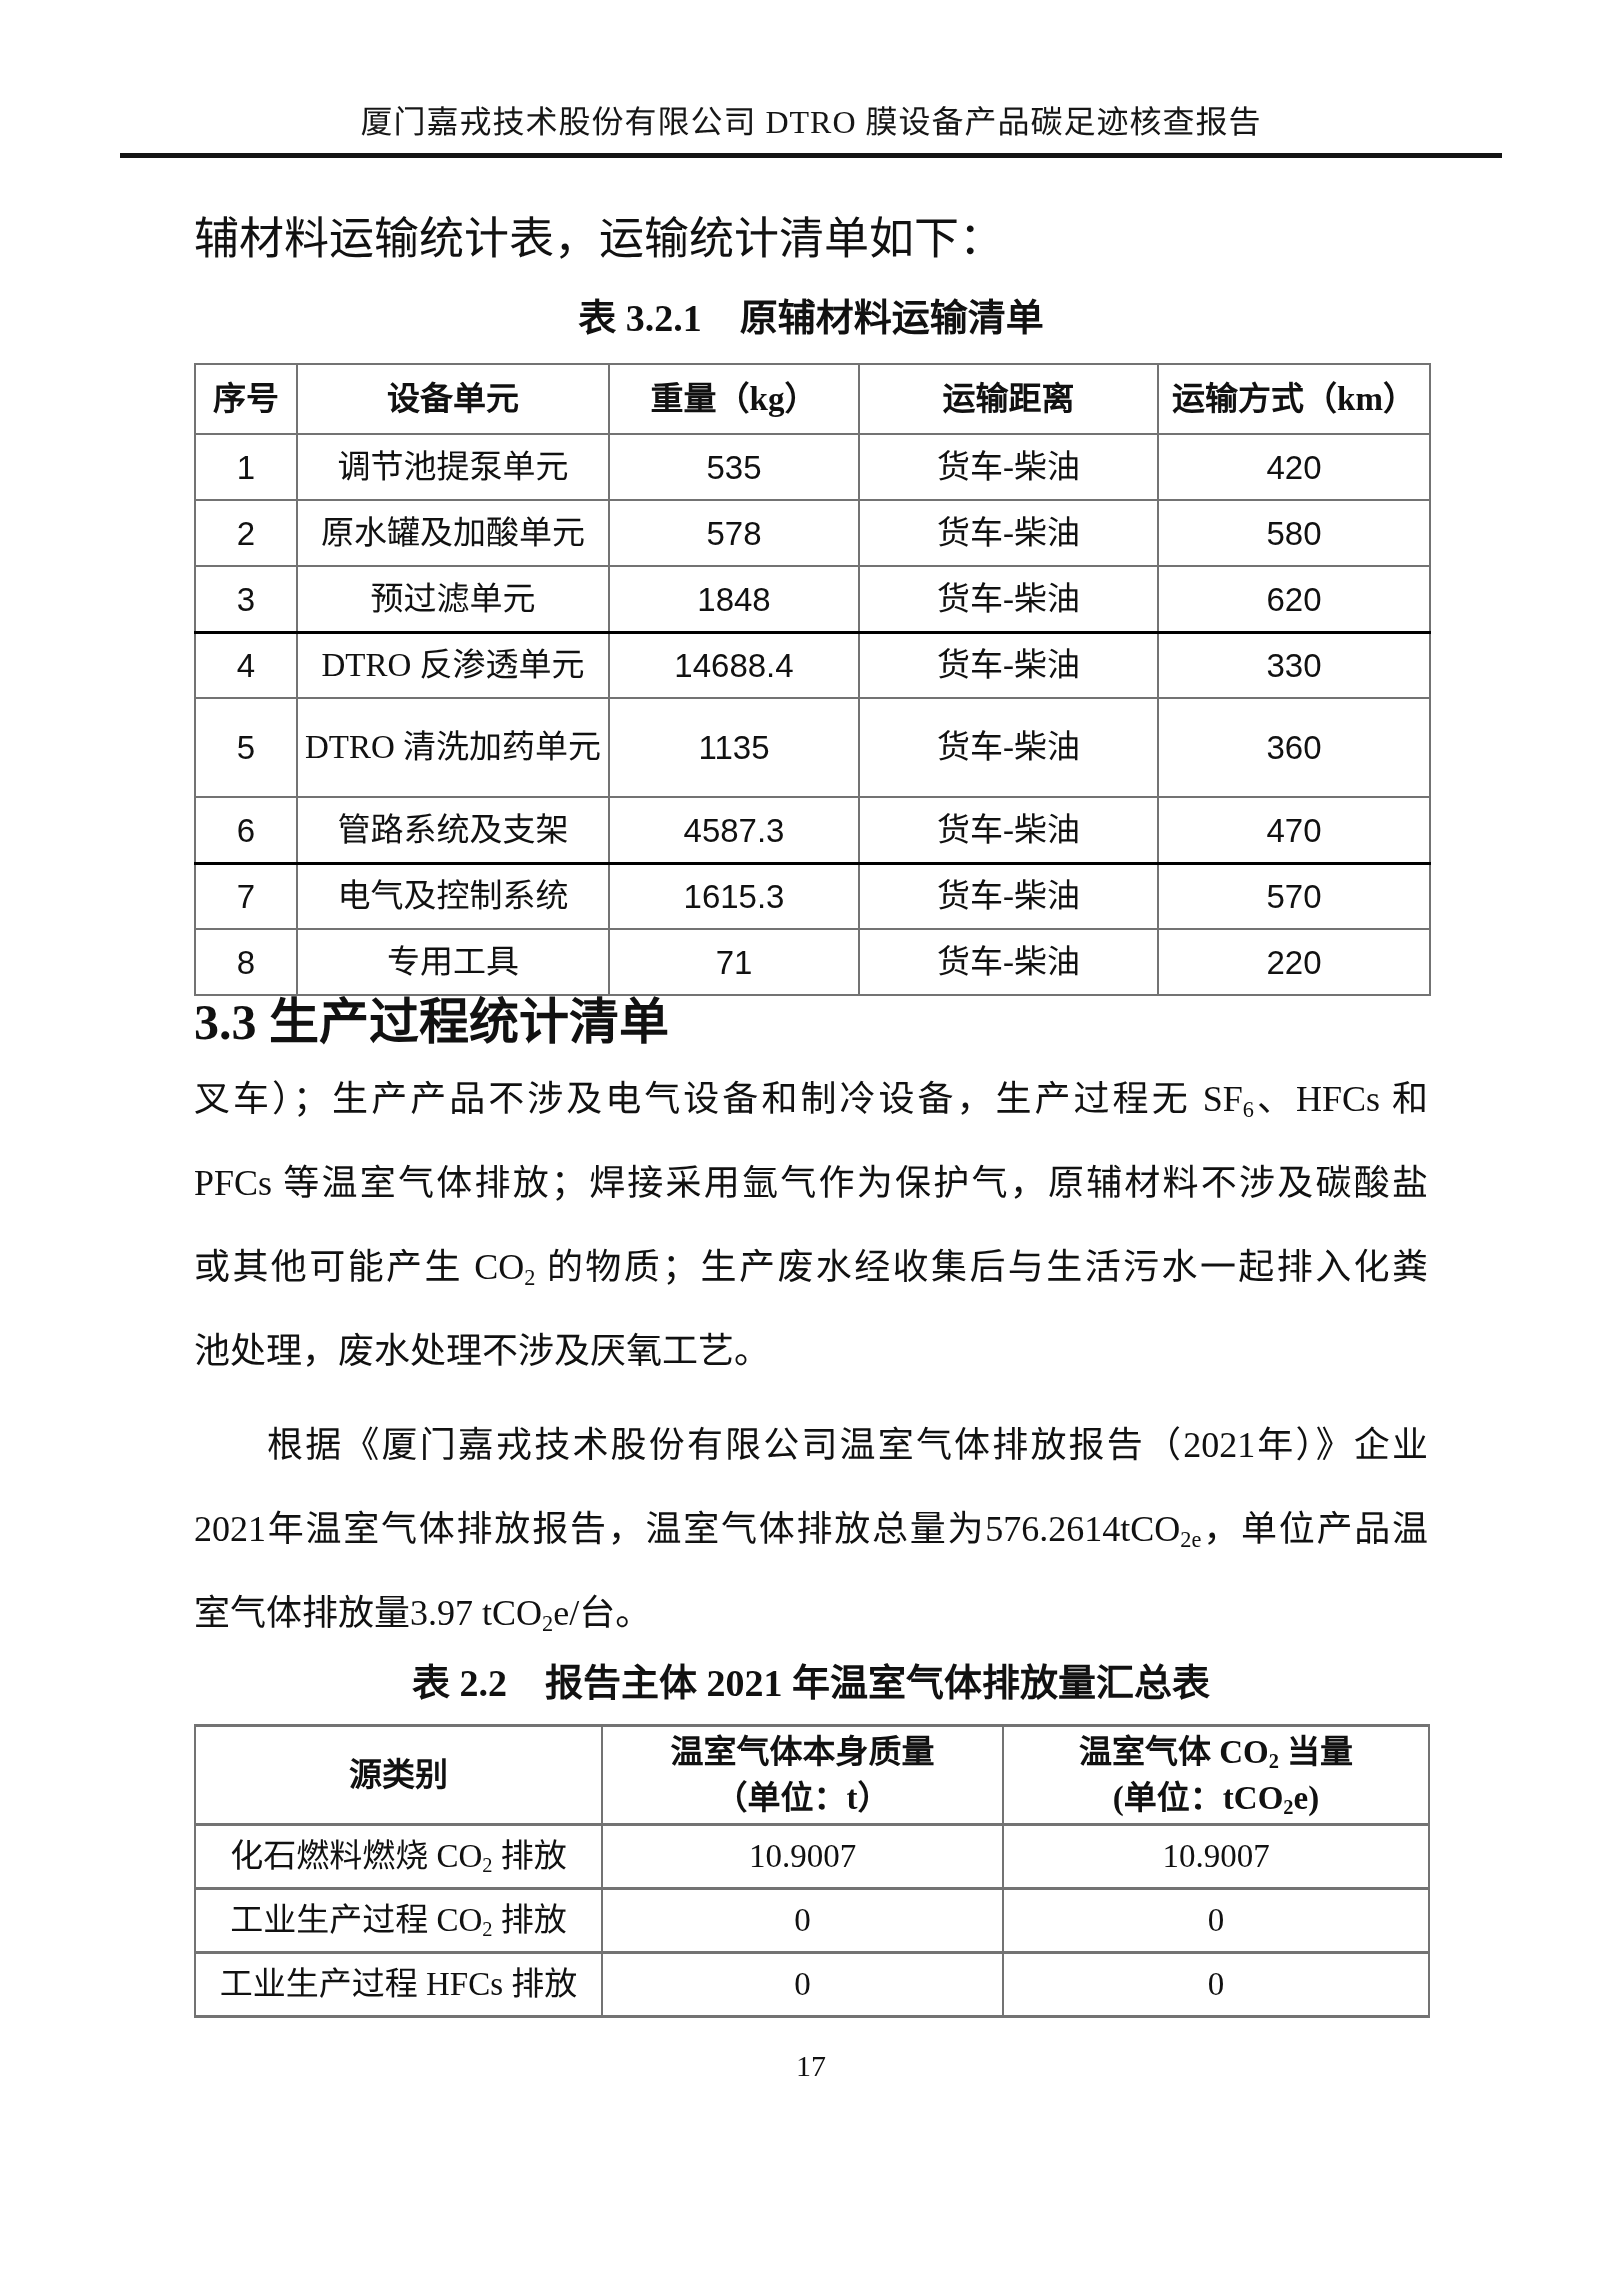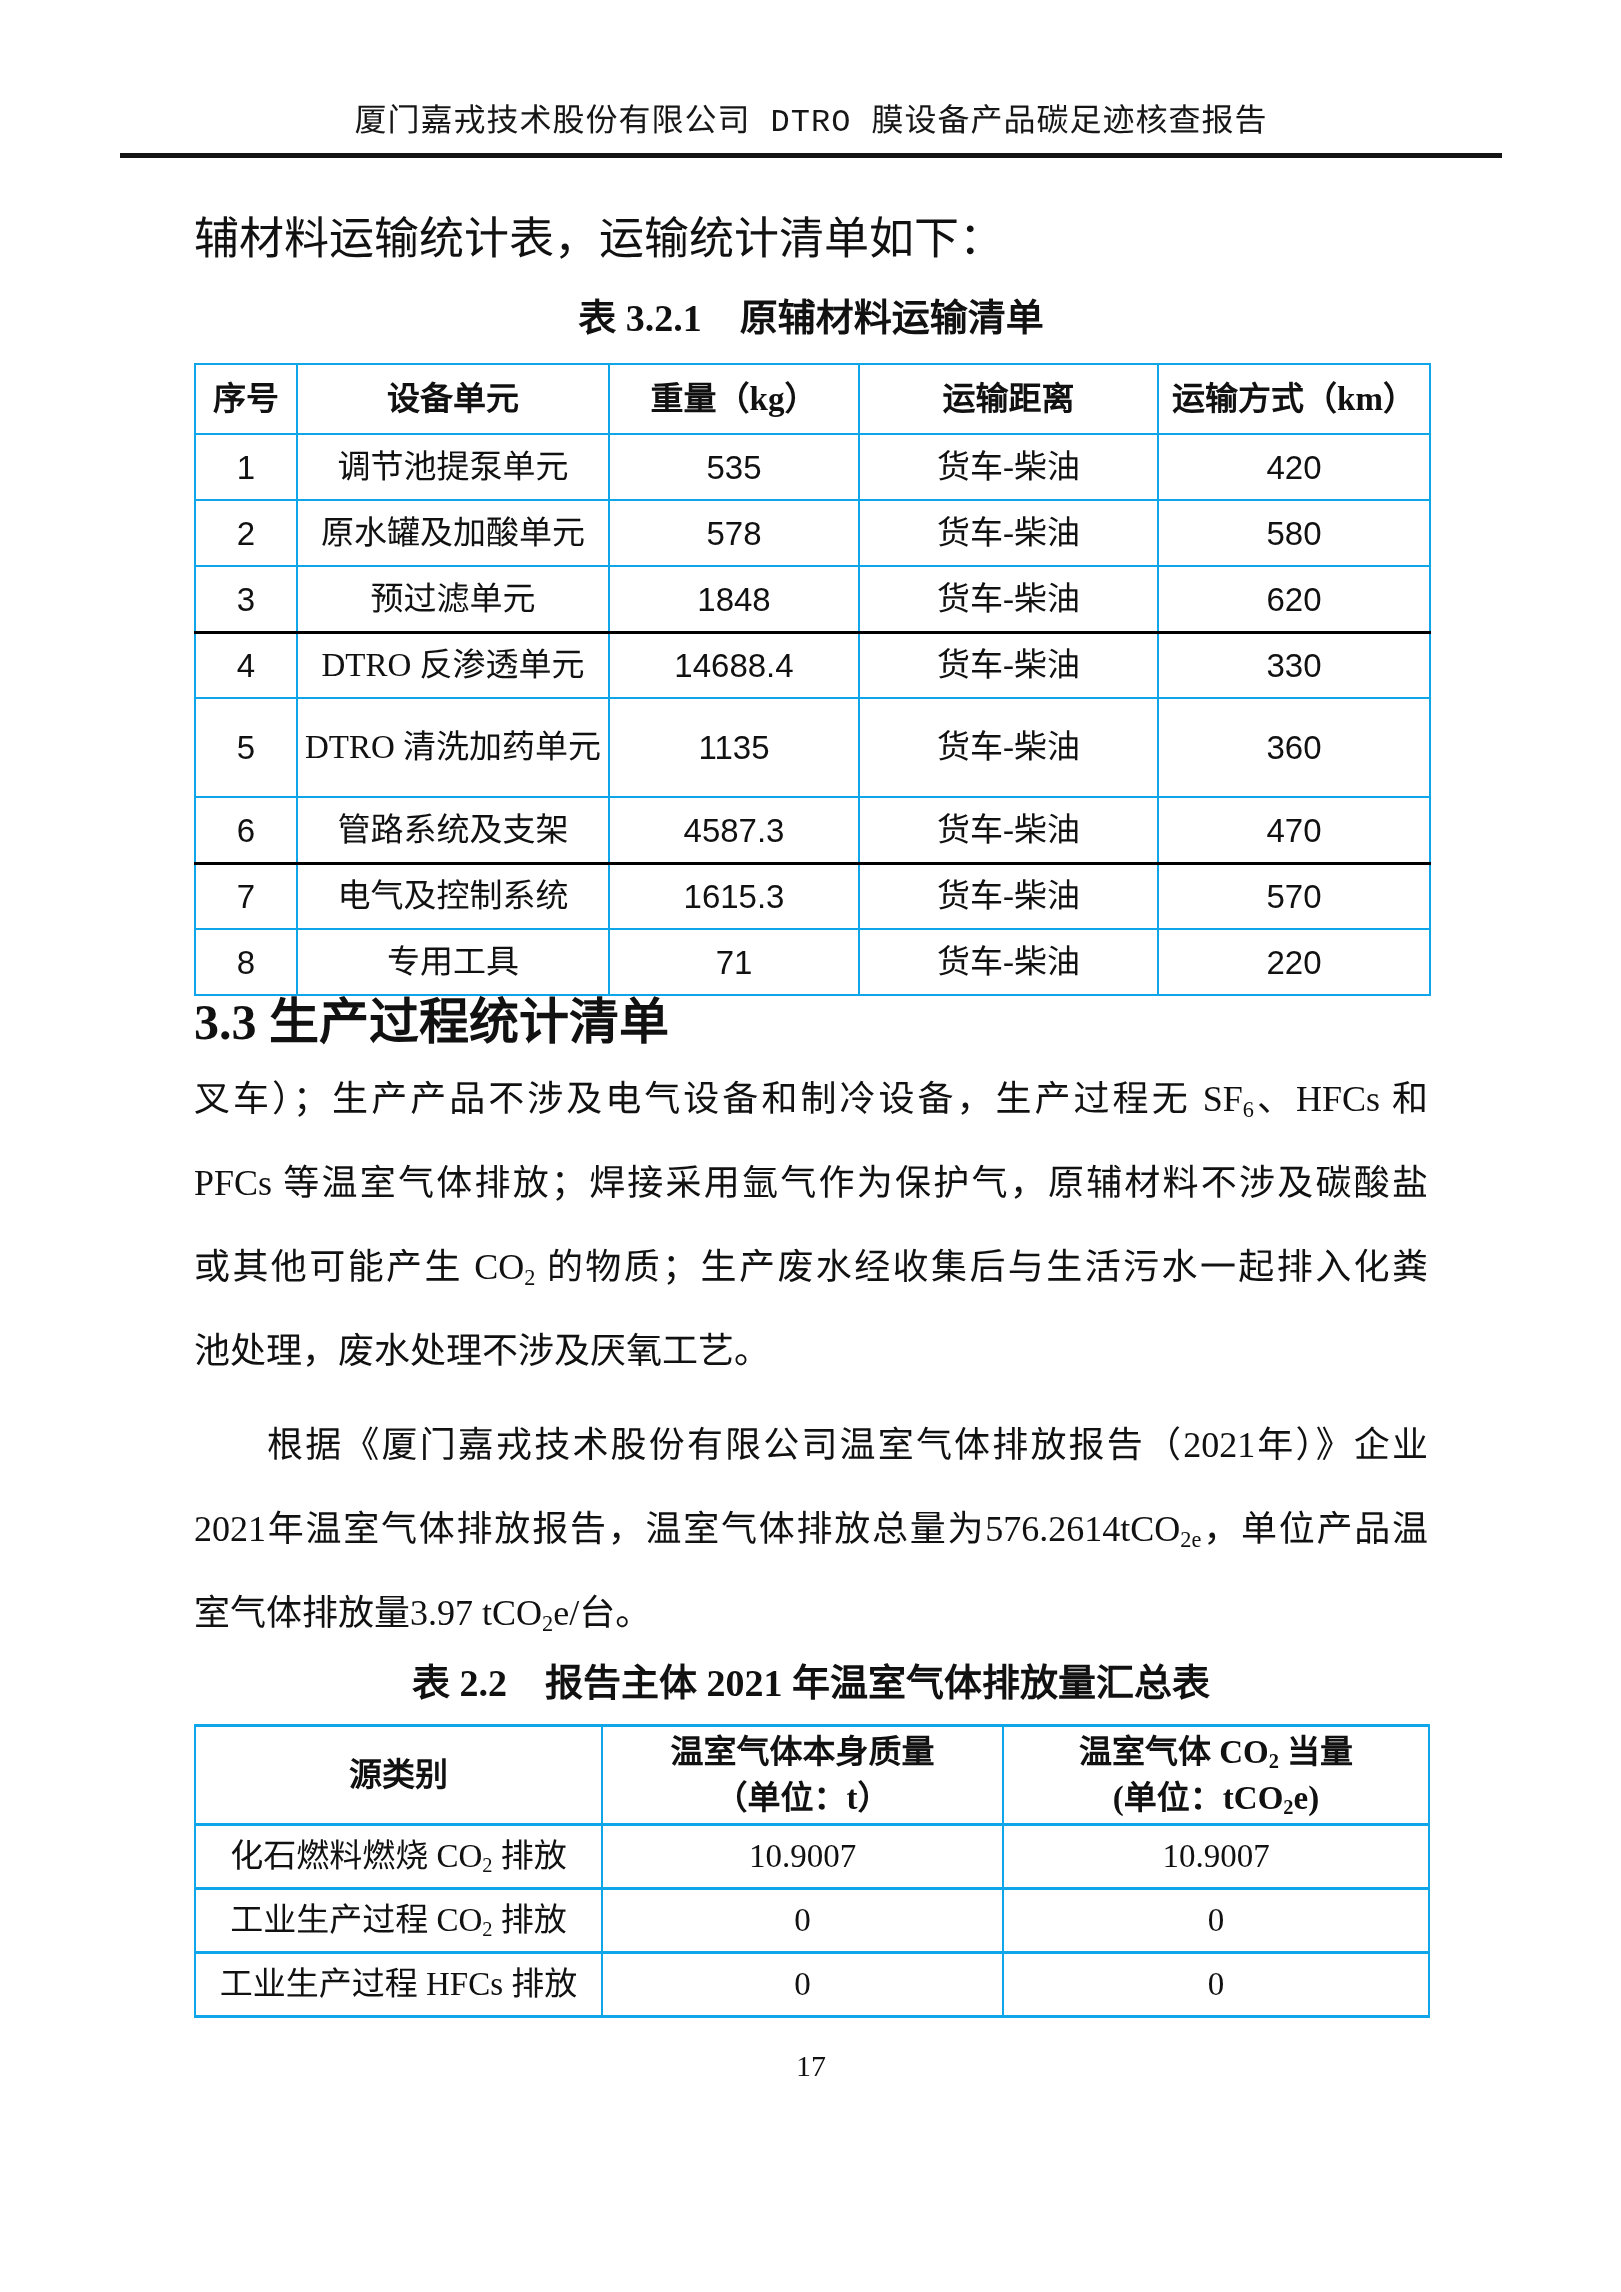--- a/index.html
+++ b/index.html
@@ -6,36 +6,36 @@
   html,body { background:#ffffff; }
   body {
     width:1621px; height:2293px;
     font-family:"Liberation Serif", serif;
     color:#111; overflow:hidden;
   }
   .page { width:1621px; height:2293px; padding:101px 193px 0 194px; }
 
   .doc-header-title{
     text-align:center; font-size:32px; line-height:43px;
-    letter-spacing:1px; color:#161616;font-family:Liberation Mono, monospace;
+    letter-spacing:1px; color:#161616;
   }
   .doc-header-rule{
     height:4.9px; background:#141414; margin:8.8px -74px 0 -74px;
   }
 
   .intro-line{ margin-top:59px; font-size:45px; line-height:45px; }
 
   .tbl-title{
     margin-top:33px; text-align:center; font-weight:bold;
     font-size:38px; line-height:47px;
   }
 
   table{ border-collapse:collapse; table-layout:fixed; width:1234px; }
   td{
-    border:2px solid #0ea5e9; text-align:center; vertical-align:middle;
+    border:2px solid #737373; text-align:center; vertical-align:middle;
     font-size:33px; line-height:41px; padding:2px 5.9px; overflow:hidden;
   }
   .t1{ border:2.9px solid #000; margin-top:21.6px; }
   .t1 .hdr td{ font-weight:bold; height:70px; }
   .t1 tr{ height:66px; }
   .t1 tr.tall{ height:99px; }
   .t1 tr.thick-top td{ border-top:3.9px solid #000; }
   .num{ font-family:"Liberation Sans", sans-serif; }
 
   .sec-heading{

